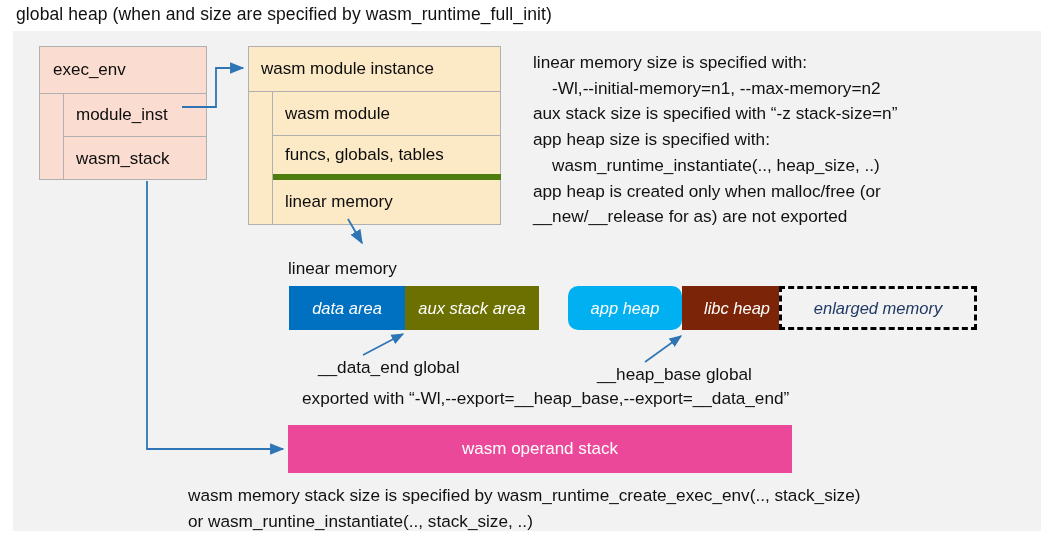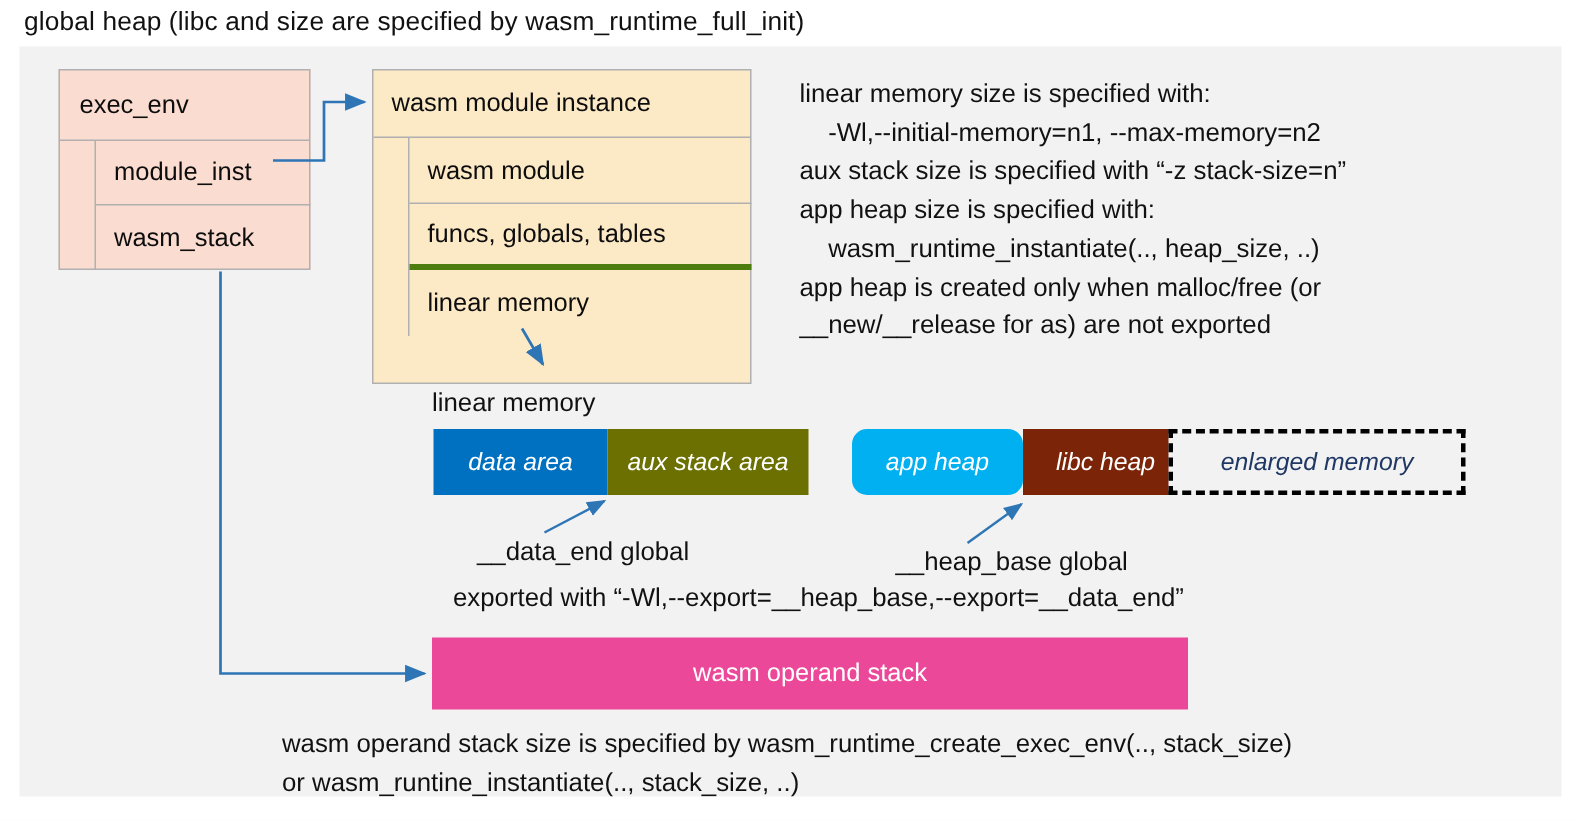--- a/index.html
+++ b/index.html
@@ -83,21 +83,21 @@
   }
   .exec-field.f1 { top: 47px; border-bottom: 1px solid #b0b0b0; }
   .exec-field.f2 { top: 90px; }
 
   
   .mod-box {
     position: absolute;
     left: 248px;
     top: 46px;
     width: 253px;
-    height: 210px;
+    height: 179px;
     border: 1px solid #b0b0b0;
     box-sizing: border-box;
     background: #fce9c6;
   }
   .mod-head {
     position: absolute;
     left: 0; top: 0;
     width: 100%;
     height: 45px;
     box-sizing: border-box;
@@ -123,21 +123,21 @@
     width: 228px;
     height: 44px;
     box-sizing: border-box;
     display: flex;
     align-items: center;
     padding-left: 12px;
     font-size: 17px;
     color: #0d0d0d;
   }
   .mod-field.m1 { top: 45px;  border-bottom: 1px solid #b0b0b0; }
-  .mod-field.m2 { top: 89px;  border-bottom: 4px solid #4d7c0f; }
+  .mod-field.m2 { top: 89px;  border-bottom: 6px solid #4d7c0f; }
   .mod-field.m3 { top: 133px; }
 
   
   .notes {
     position: absolute;
     left: 533px;
     top: 50px;
     width: 500px;
     font-size: 17.2px;
     line-height: 25.7px;
@@ -220,21 +220,21 @@
     width: 1054px;
     height: 547px;
     pointer-events: none;
   }
 </style>
 </head>
 <body>
 
 <div id="canvas">
 
-  <div class="title">global heap (libc and size are specified by wasm_runtime_full_init)</div>
+  <div class="title">global heap (when and size are specified by wasm_runtime_full_init)</div>
 
   <div class="gray-panel" style="background: rgb(242, 242, 242);"></div>
 
   <div class="exec-box" style="background: rgb(250, 220, 208);">
     <div class="exec-head">exec_env</div>
     <div class="exec-gutter"></div>
     <div class="exec-field f1">module_inst</div>
     <div class="exec-field f2">wasm_stack</div>
   </div>
 
@@ -274,21 +274,21 @@
     </div>
 
   <div class="ann ann-heap-base">__heap_base global</div>
   <div class="ann ann-data-end">__data_end global</div>
   <div class="ann ann-export">exported with “-Wl,--export=__heap_base,--export=__data_end”</div>
 
   <div class="op-stack" style="background: #ec4899;">
     <span>wasm operand stack</span>
   </div>
 
-  <div class="bottom-note">wasm operand stack size is specified by wasm_runtime_create_exec_env(.., stack_size)
+  <div class="bottom-note">wasm memory stack size is specified by wasm_runtime_create_exec_env(.., stack_size)
 or wasm_runtine_instantiate(.., stack_size, ..)</div>
 
   <svg class="overlay" viewBox="0 0 1054 547">
     <defs>
       <marker id="ah" markerWidth="9" markerHeight="9" refX="7.2" refY="3.6" orient="auto">
         <path d="M0,0.4 L8,3.6 L0,6.8 z" fill="#2e75b6"></path>
       </marker>
     </defs>
 
     <path d="M182,107 L216,107 L216,68 L243,68" stroke="#2e75b6" stroke-width="1.8" fill="none" marker-end="url(#ah)"></path>

